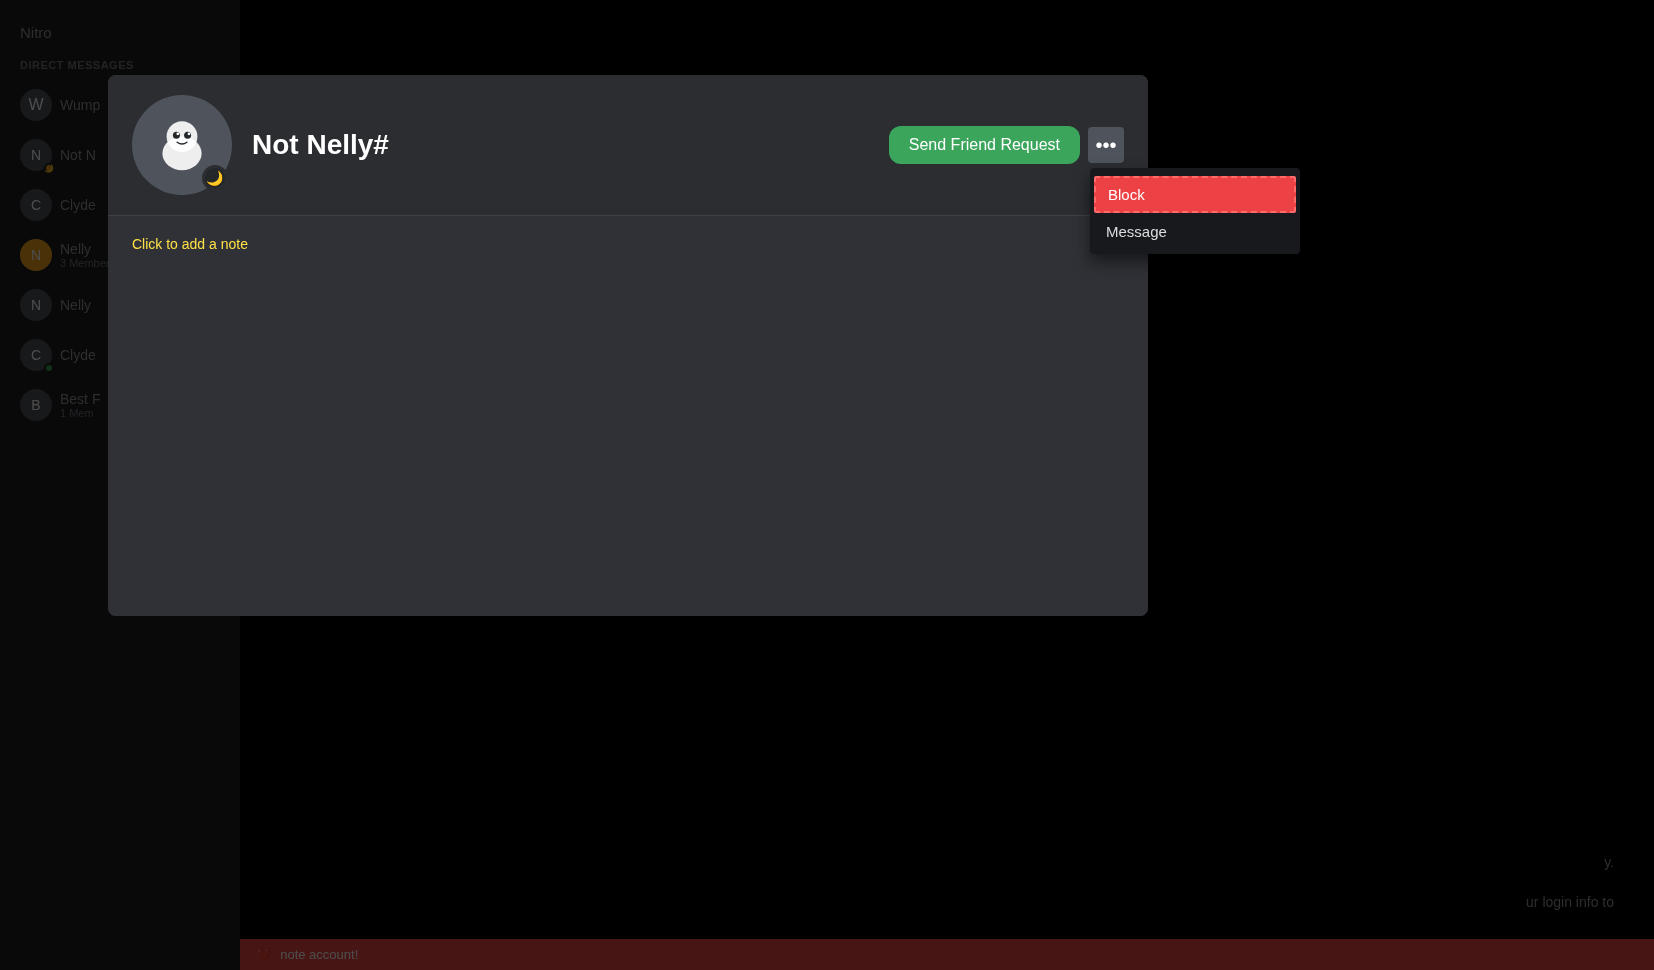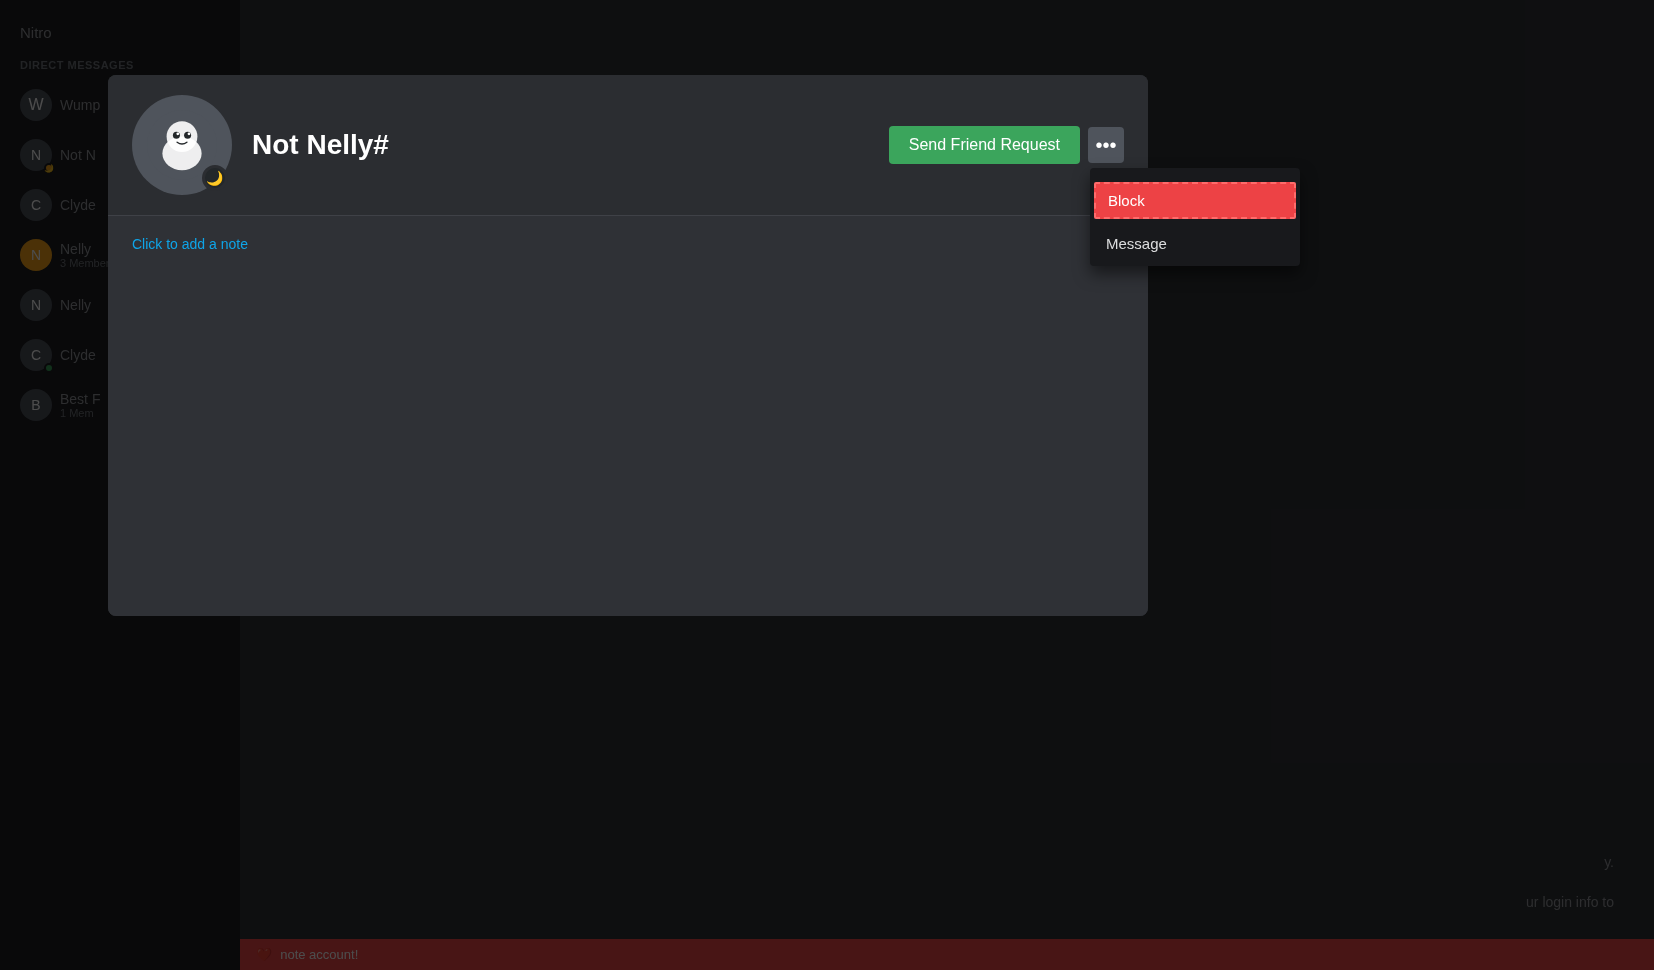--- a/index.html
+++ b/index.html
@@ -11,20 +11,21 @@
       font-family: 'Whitney', 'Helvetica Neue', Helvetica, Arial, sans-serif;
       overflow: hidden;
       position: relative;
     }
 
     
     .bg-layer {
       position: absolute;
       inset: 0;
       display: flex;
+      align-items: flex-end;
     }
 
     .bg-sidebar {
       width: 240px;
       background: #1e1f22;
       height: 100%;
       padding: 16px 8px;
       display: flex;
       flex-direction: column;
       gap: 2px;
@@ -185,21 +186,21 @@
       display: flex;
       align-items: center;
       gap: 8px;
       margin-left: auto;
     }
 
     .btn-send-friend {
       background: #3ba55c;
       color: #fff;
       border: none;
-      border-radius: 4px;
+      border-radius: 12px;
       padding: 10px 20px;
       font-size: 16px;
       font-weight: 500;
       cursor: pointer;
     }
 
     .btn-more {
       width: 36px;
       height: 36px;
       background: #4f545c;
@@ -250,21 +251,21 @@
     .note-label {
       font-size: 11px;
       font-weight: 700;
       text-transform: uppercase;
       letter-spacing: 0.5px;
       color: #b9bbbe;
       margin-bottom: 8px;
     }
 
     .note-input {
-      color: #0ea5e9;
+      color: #fde047;
       font-size: 14px;
       cursor: text;
     }
 
     
     .context-menu {
       position: absolute;
       top: 168px;
       left: 1090px;
       background: #18191c;
@@ -280,21 +281,21 @@
       font-size: 15px;
       cursor: pointer;
       color: #dcddde;
     }
 
     .context-menu-item.block {
       background: #ed4245;
       color: #fff;
       border: 2px dashed #ff6b6b;
       border-radius: 2px;
-      margin: 8px 4px;
+      margin: 2px 4px;
     }
 
     .context-menu-item.message {
       color: #dcddde;
       padding: 8px 16px;
     }
 
     
     .warning-bar {
       position: absolute;

